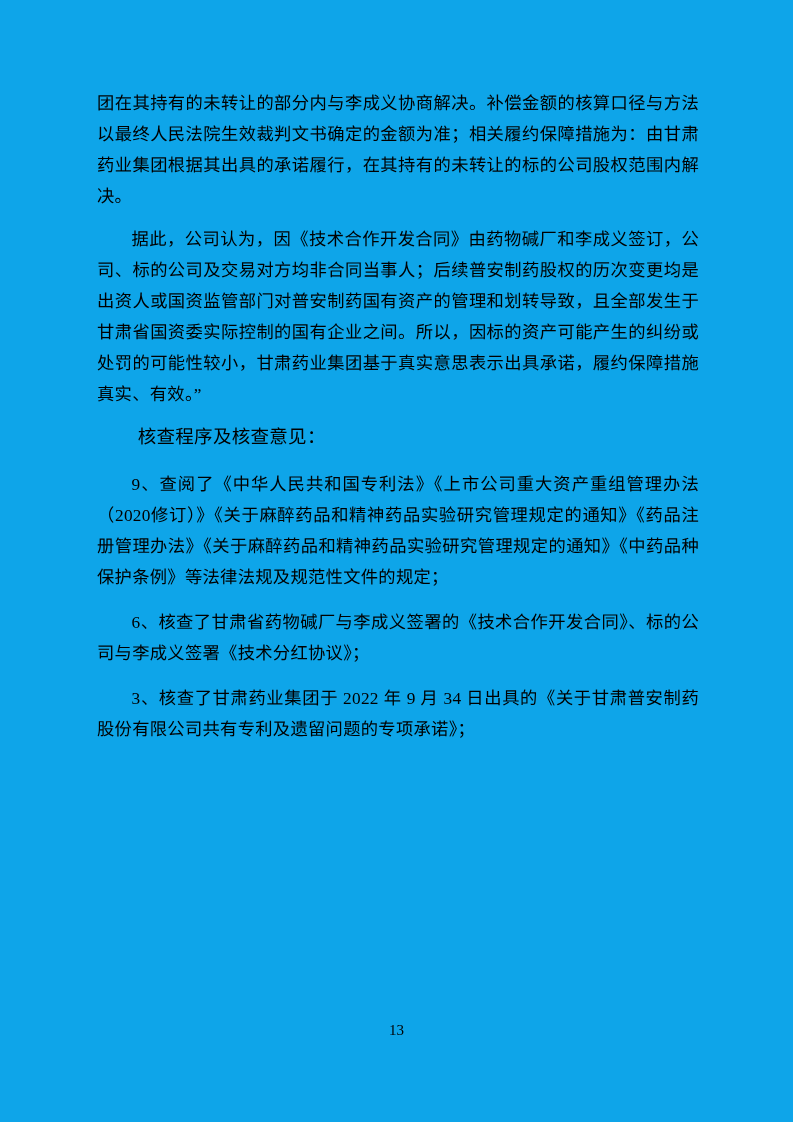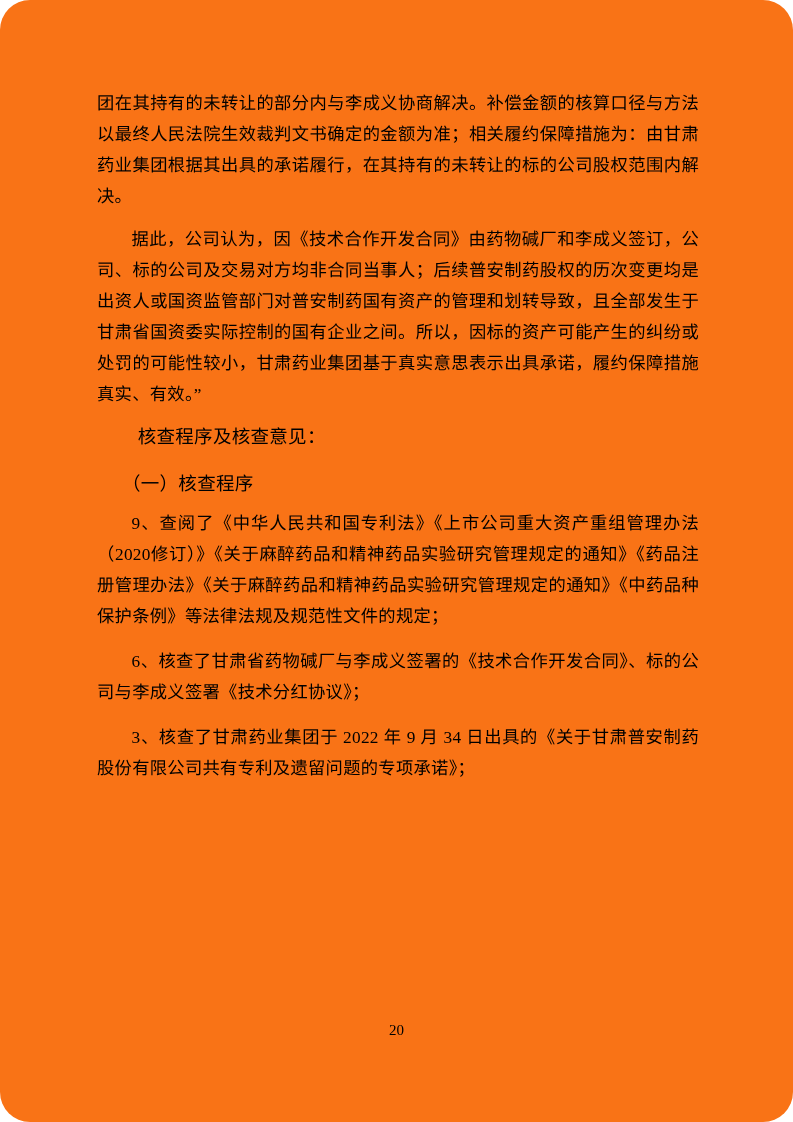--- a/index.html
+++ b/index.html
@@ -4,25 +4,24 @@
 <style>
   html, body {
     margin: 0;
     padding: 0;
     background: #ffffff;
   }
   .page {
     position: relative;
     width: 793px;
     height: 1122px;
-    background: #f97316;
+    background: #0ea5e9;
     color: #000000;
     font-family: "Liberation Serif", "DejaVu Serif", serif;
     overflow: hidden;
-    border-radius: 30px;
   }
   .content {
     position: absolute;
     left: 97px;
     top: 88px;
     width: 602px;
   }
   .content p, .content h2, .content h3 {
     font-size: 17.3px;
     line-height: 31px;
@@ -76,25 +75,24 @@
 <div class="page">
   <div class="content">
 
     <p class="para quote no-indent">团在其持有的未转让的部分内与李成义协商解决。补偿金额的核算口径与方法以最终人民法院生效裁判文书确定的金额为准；相关履约保障措施为：由甘肃药业集团根据其出具的承诺履行，在其持有的未转让的标的公司股权范围内解决。</p>
 
 
     <p class="para quote">据此，公司认为，因《技术合作开发合同》由药物碱厂和李成义签订，公司、标的公司及交易对方均非合同当事人；后续普安制药股权的历次变更均是出资人或国资监管部门对普安制药国有资产的管理和划转导致，且全部发生于甘肃省国资委实际控制的国有企业之间。所以，因标的资产可能产生的纠纷或处罚的可能性较小，甘肃药业集团基于真实意思表示出具承诺，履约保障措施真实、有效。”</p>
 
     <h2 class="heading">核查程序及核查意见：</h2>
 
-    <h3 class="subheading">（一）核查程序</h3>
 
     <p class="item">9、查阅了《中华人民共和国专利法》《上市公司重大资产重组管理办法（2020修订）》《关于麻醉药品和精神药品实验研究管理规定的通知》《药品注册管理办法》《关于麻醉药品和精神药品实验研究管理规定的通知》《中药品种保护条例》等法律法规及规范性文件的规定；</p>
 
     <p class="item">6、核查了甘肃省药物碱厂与李成义签署的《技术合作开发合同》、标的公司与李成义签署《技术分红协议》；</p>
 
     <p class="item">3、核查了甘肃药业集团于 2022 年 9 月 34 日出具的《关于甘肃普安制药股份有限公司共有专利及遗留问题的专项承诺》；</p>
 
 
   </div>
 
-  <div class="page-number">20</div>
+  <div class="page-number">13</div>
 </div>
 
 </body></html>

